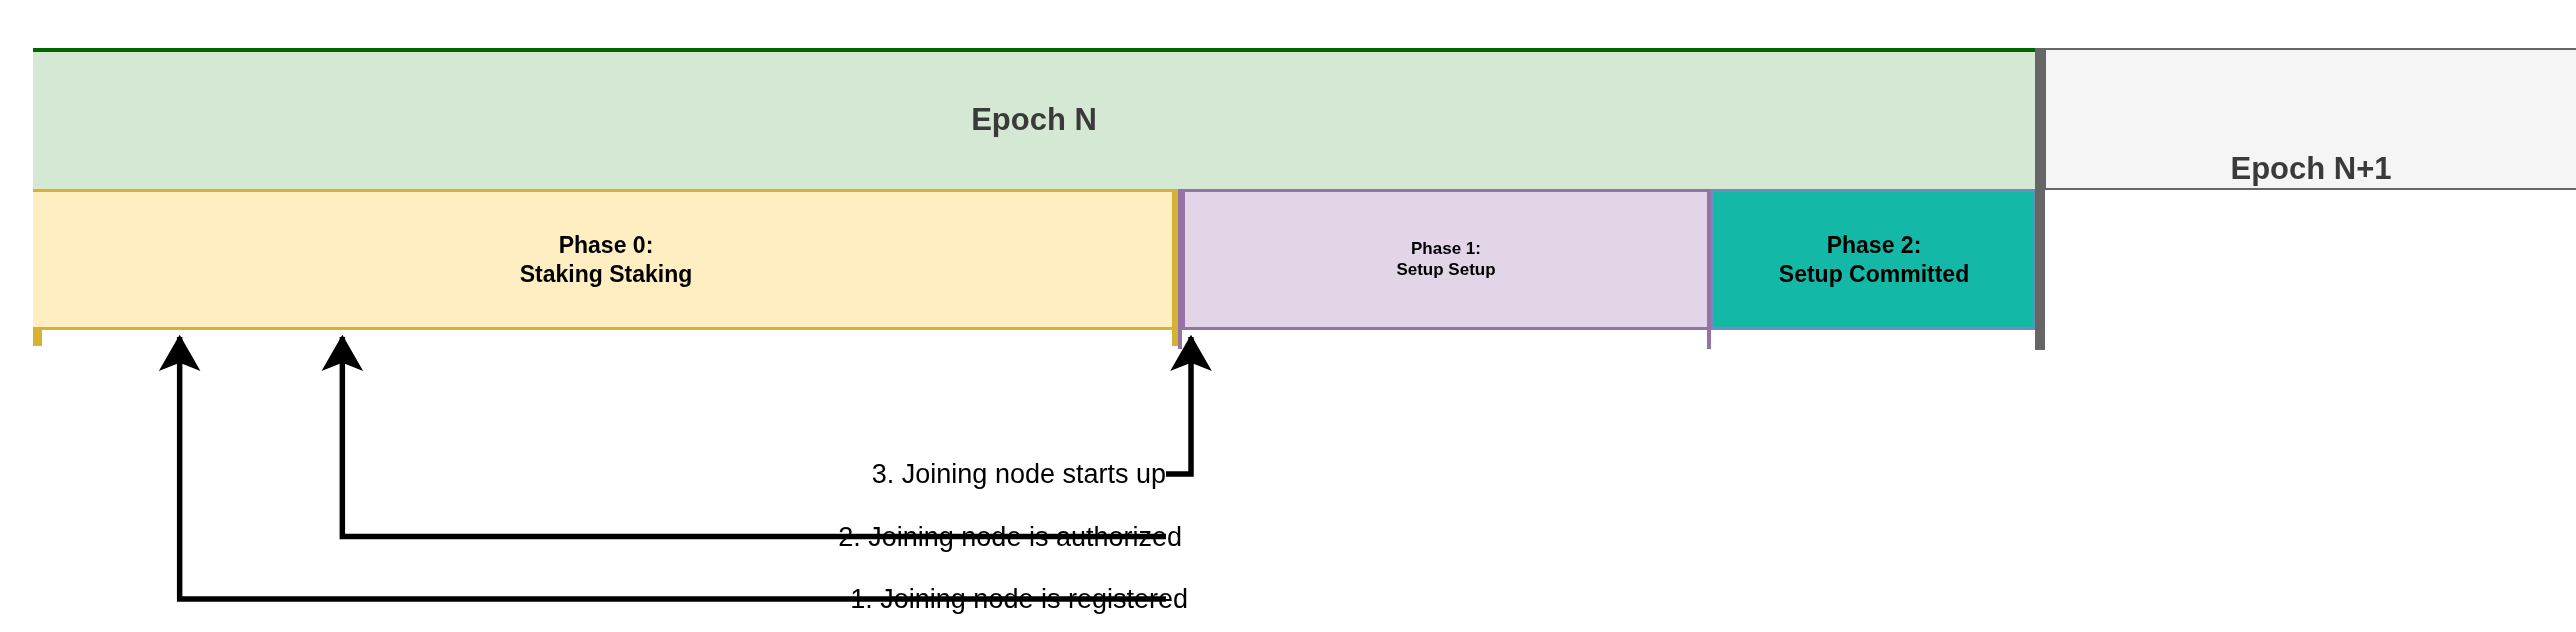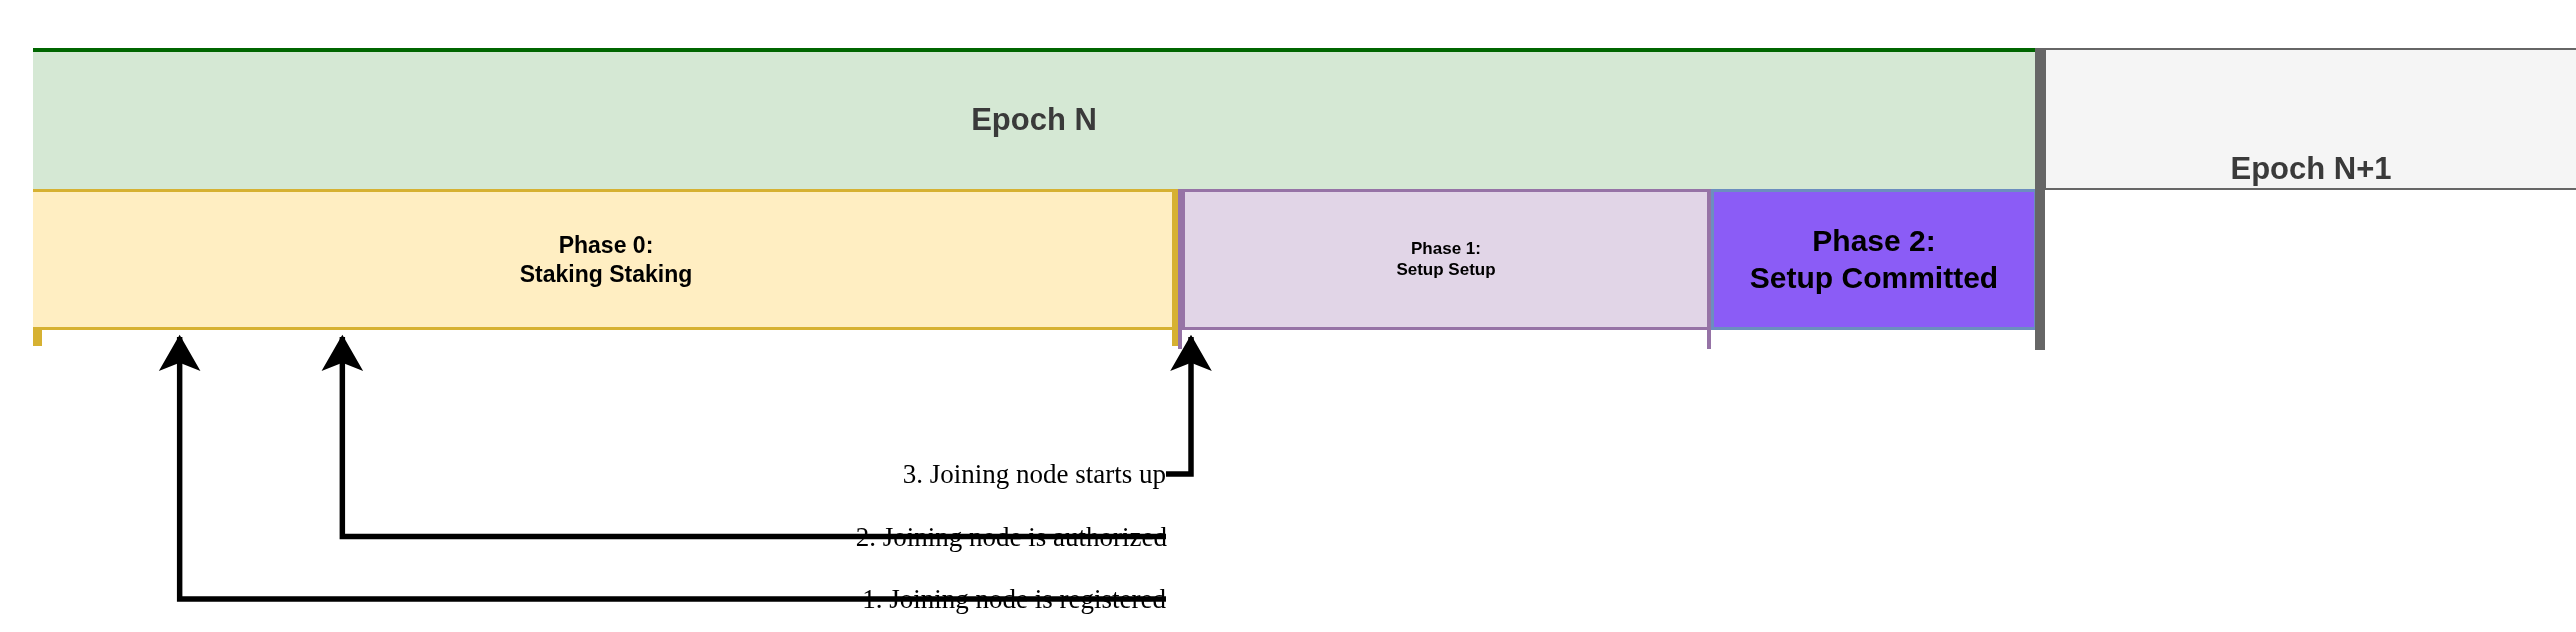--- a/index.html
+++ b/index.html
@@ -71,23 +71,23 @@
     position:absolute;left:1707px;top:157px;width:3.9px;height:160px;
     background:#9673a6;
   }
   #phase1-leftbar{
     position:absolute;left:1178px;top:157px;width:3.9px;height:160px;
     background:#9673a6;
   }
 
   #phase2{
     left:1711px;top:157px;width:326px;height:141px;
-    background:#8b5cf6;
+    background:#14b8a6;
     border:3.1px solid #6c8ebf;
-    font-size:30px;
+    font-size:23px;
   }
 
   
   #epoch-divider{
     position:absolute;left:2035px;top:15.7px;width:10.2px;height:302px;
     background:#666666;
   }
 
   
   #phase0-rightbar{
@@ -101,24 +101,24 @@
     pointer-events:none;
   }
 
   .ann-label{
     position:absolute;
     font-size:27px;
     color:#000000;
     white-space:nowrap;
     text-align:right;
     font-weight:normal;
-    font-family:Liberation Serif, serif;
+    font-family:Liberation Sans, sans-serif;
   }
   #ann-3{left:0;top:427px;width:1166px;}
-  #ann-2{left:1px;top:490px;width:1166px;text-align:right;}
+  #ann-2{left:16px;top:490px;width:1166px;text-align:right;}
   #ann-1{left:0;top:552px;width:1166px;}
 </style>
 </head>
 <body>
 
 <div id="stage">
 
   <div id="epoch-n-leftbar"></div>
 
   <div class="box" id="epoch-n">
@@ -162,16 +162,16 @@
 
     <path d="M1490,725 L229,725 L229,390" fill="none" stroke="#000000" stroke-width="7" marker-end="url(#arrowhead)"></path>
 
     <path d="M1490,645 L437,645 L437,390" fill="none" stroke="#000000" stroke-width="7" marker-end="url(#arrowhead)"></path>
 
     <path d="M1490,565 L1522,565 L1522,390" fill="none" stroke="#000000" stroke-width="7" marker-end="url(#arrowhead)"></path>
   </svg>
 
   <div class="ann-label" id="ann-3" style="padding-right: 11px;">3. Joining node starts up</div>
   <div class="ann-label" id="ann-2" style="padding-right: 11px;">2. Joining node is authorized</div>
-  <div class="ann-label" id="ann-1" style="padding-right: 11px;">1. Joining node is registered</div>
+  <div class="ann-label" id="ann-1" style="padding-right: 11px; padding-left: 22px;">1. Joining node is registered</div>
 
 </div>
 
 
 </body></html>

